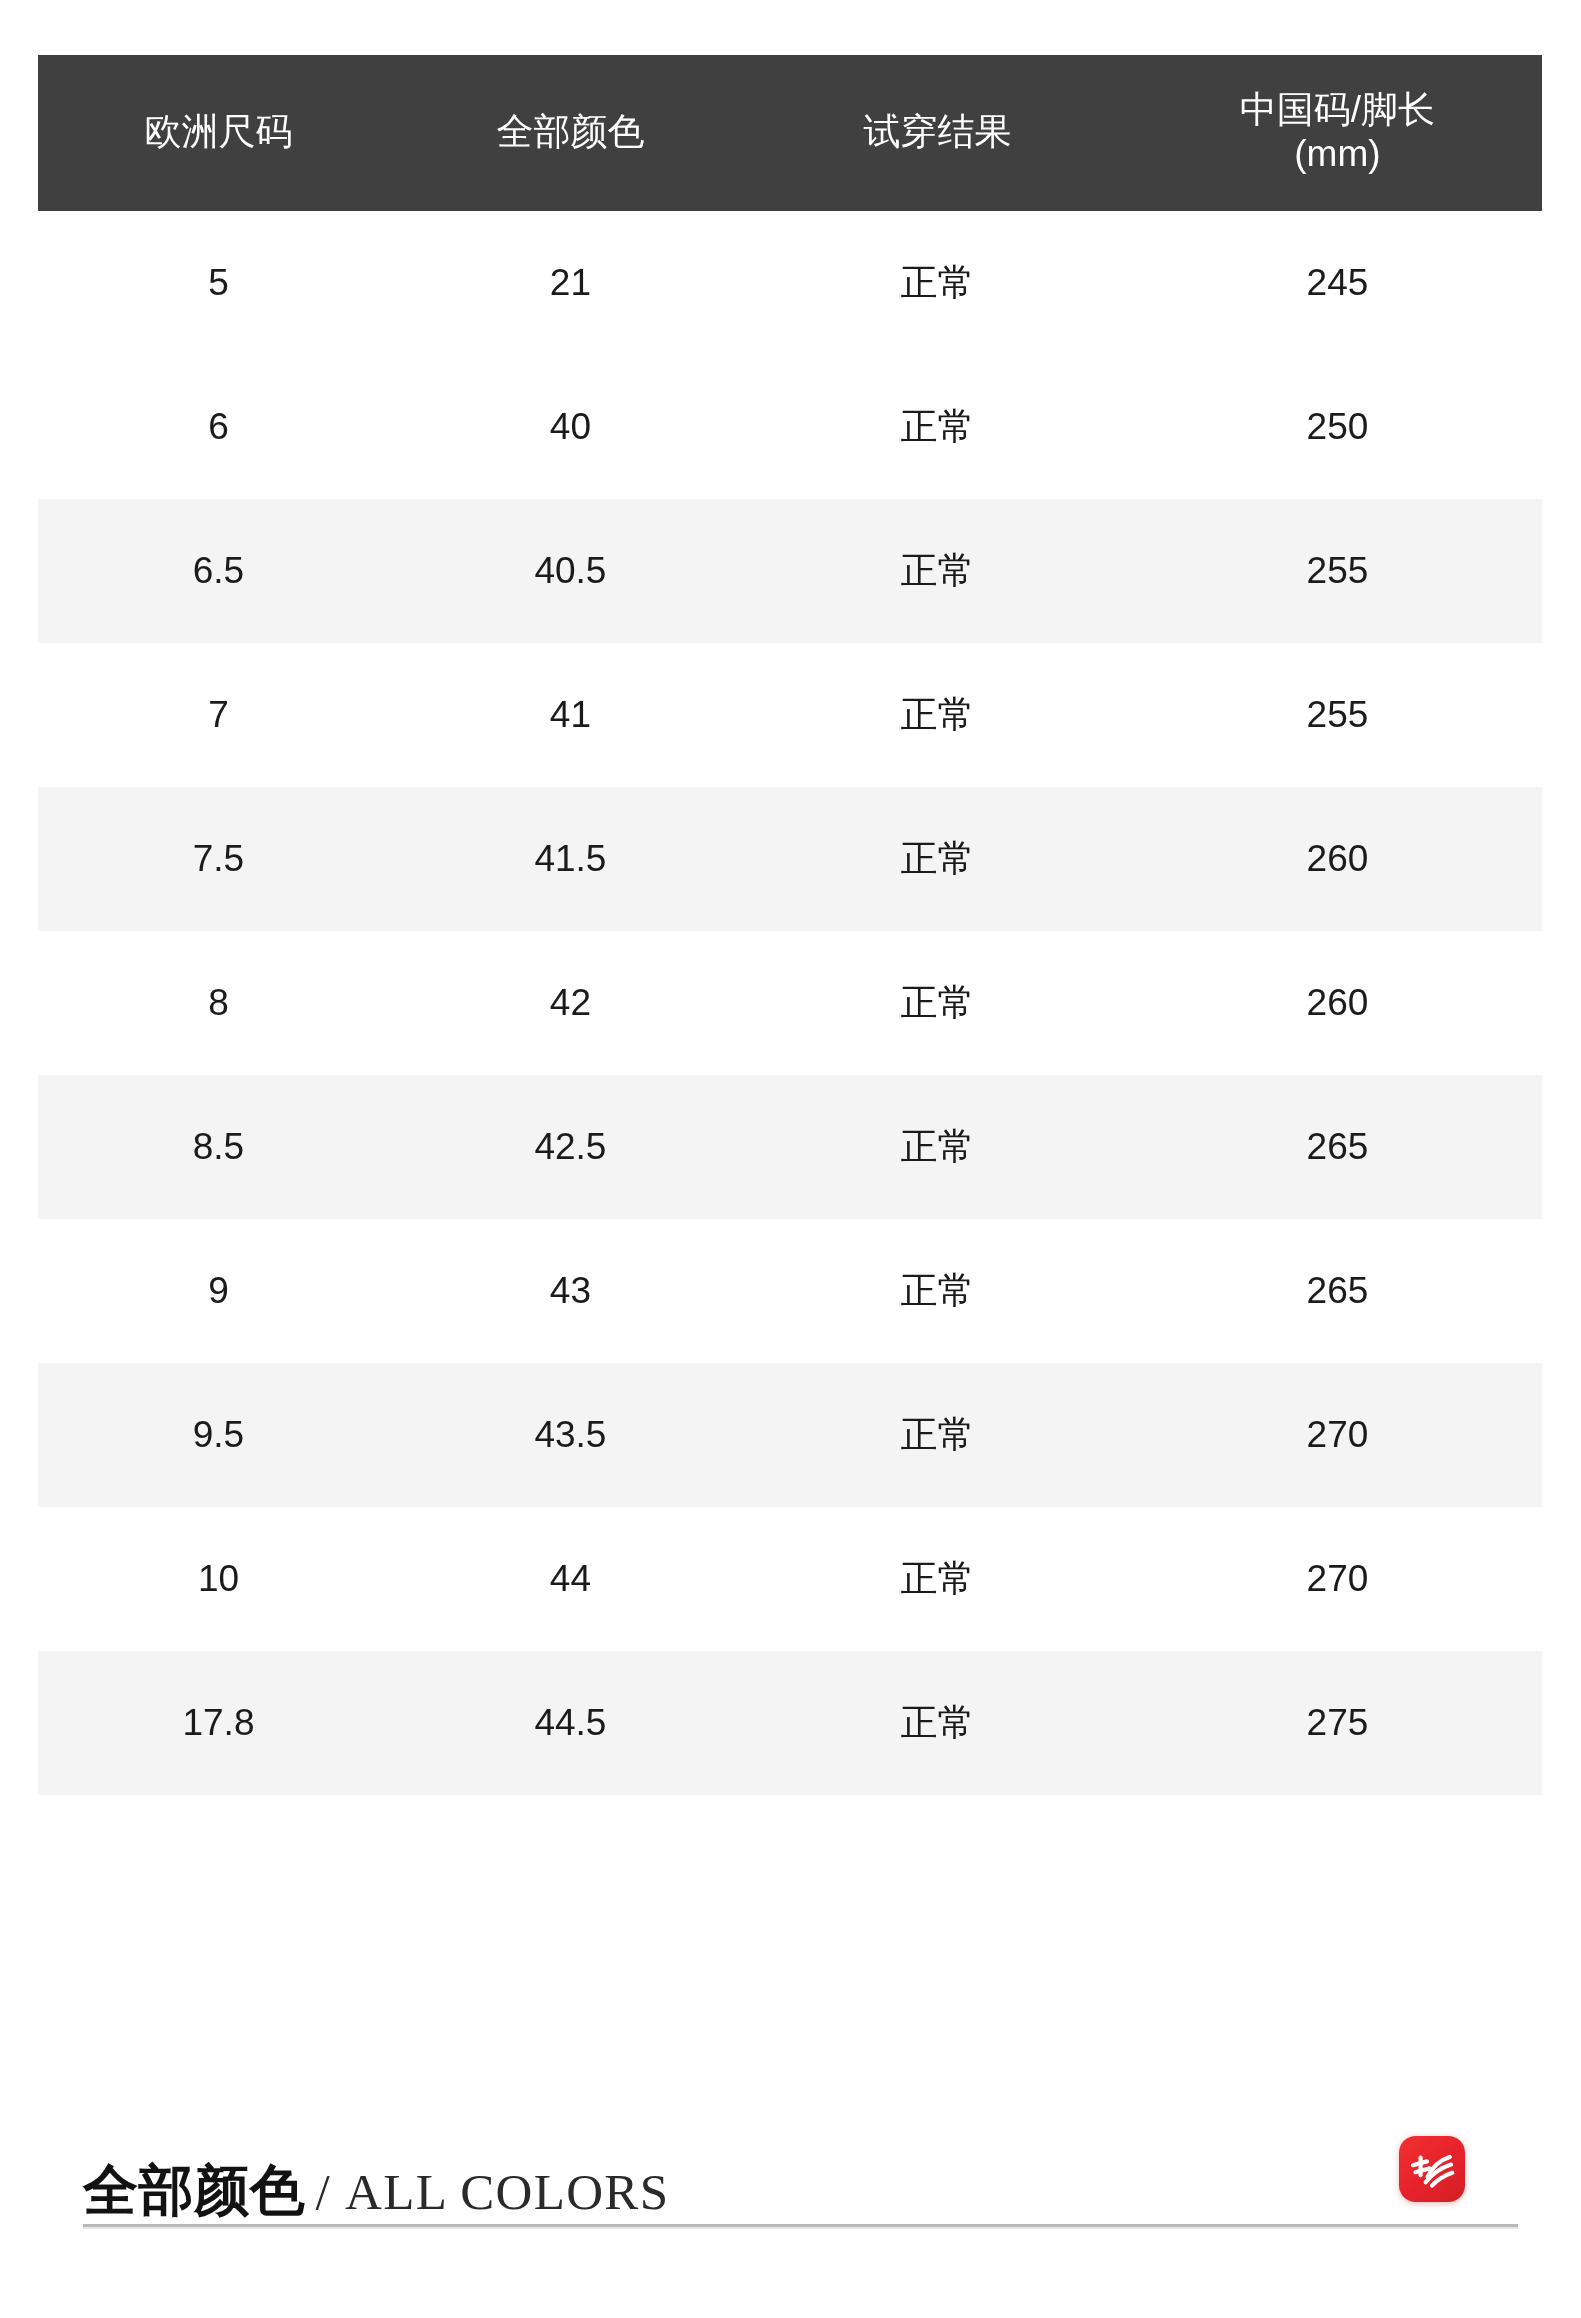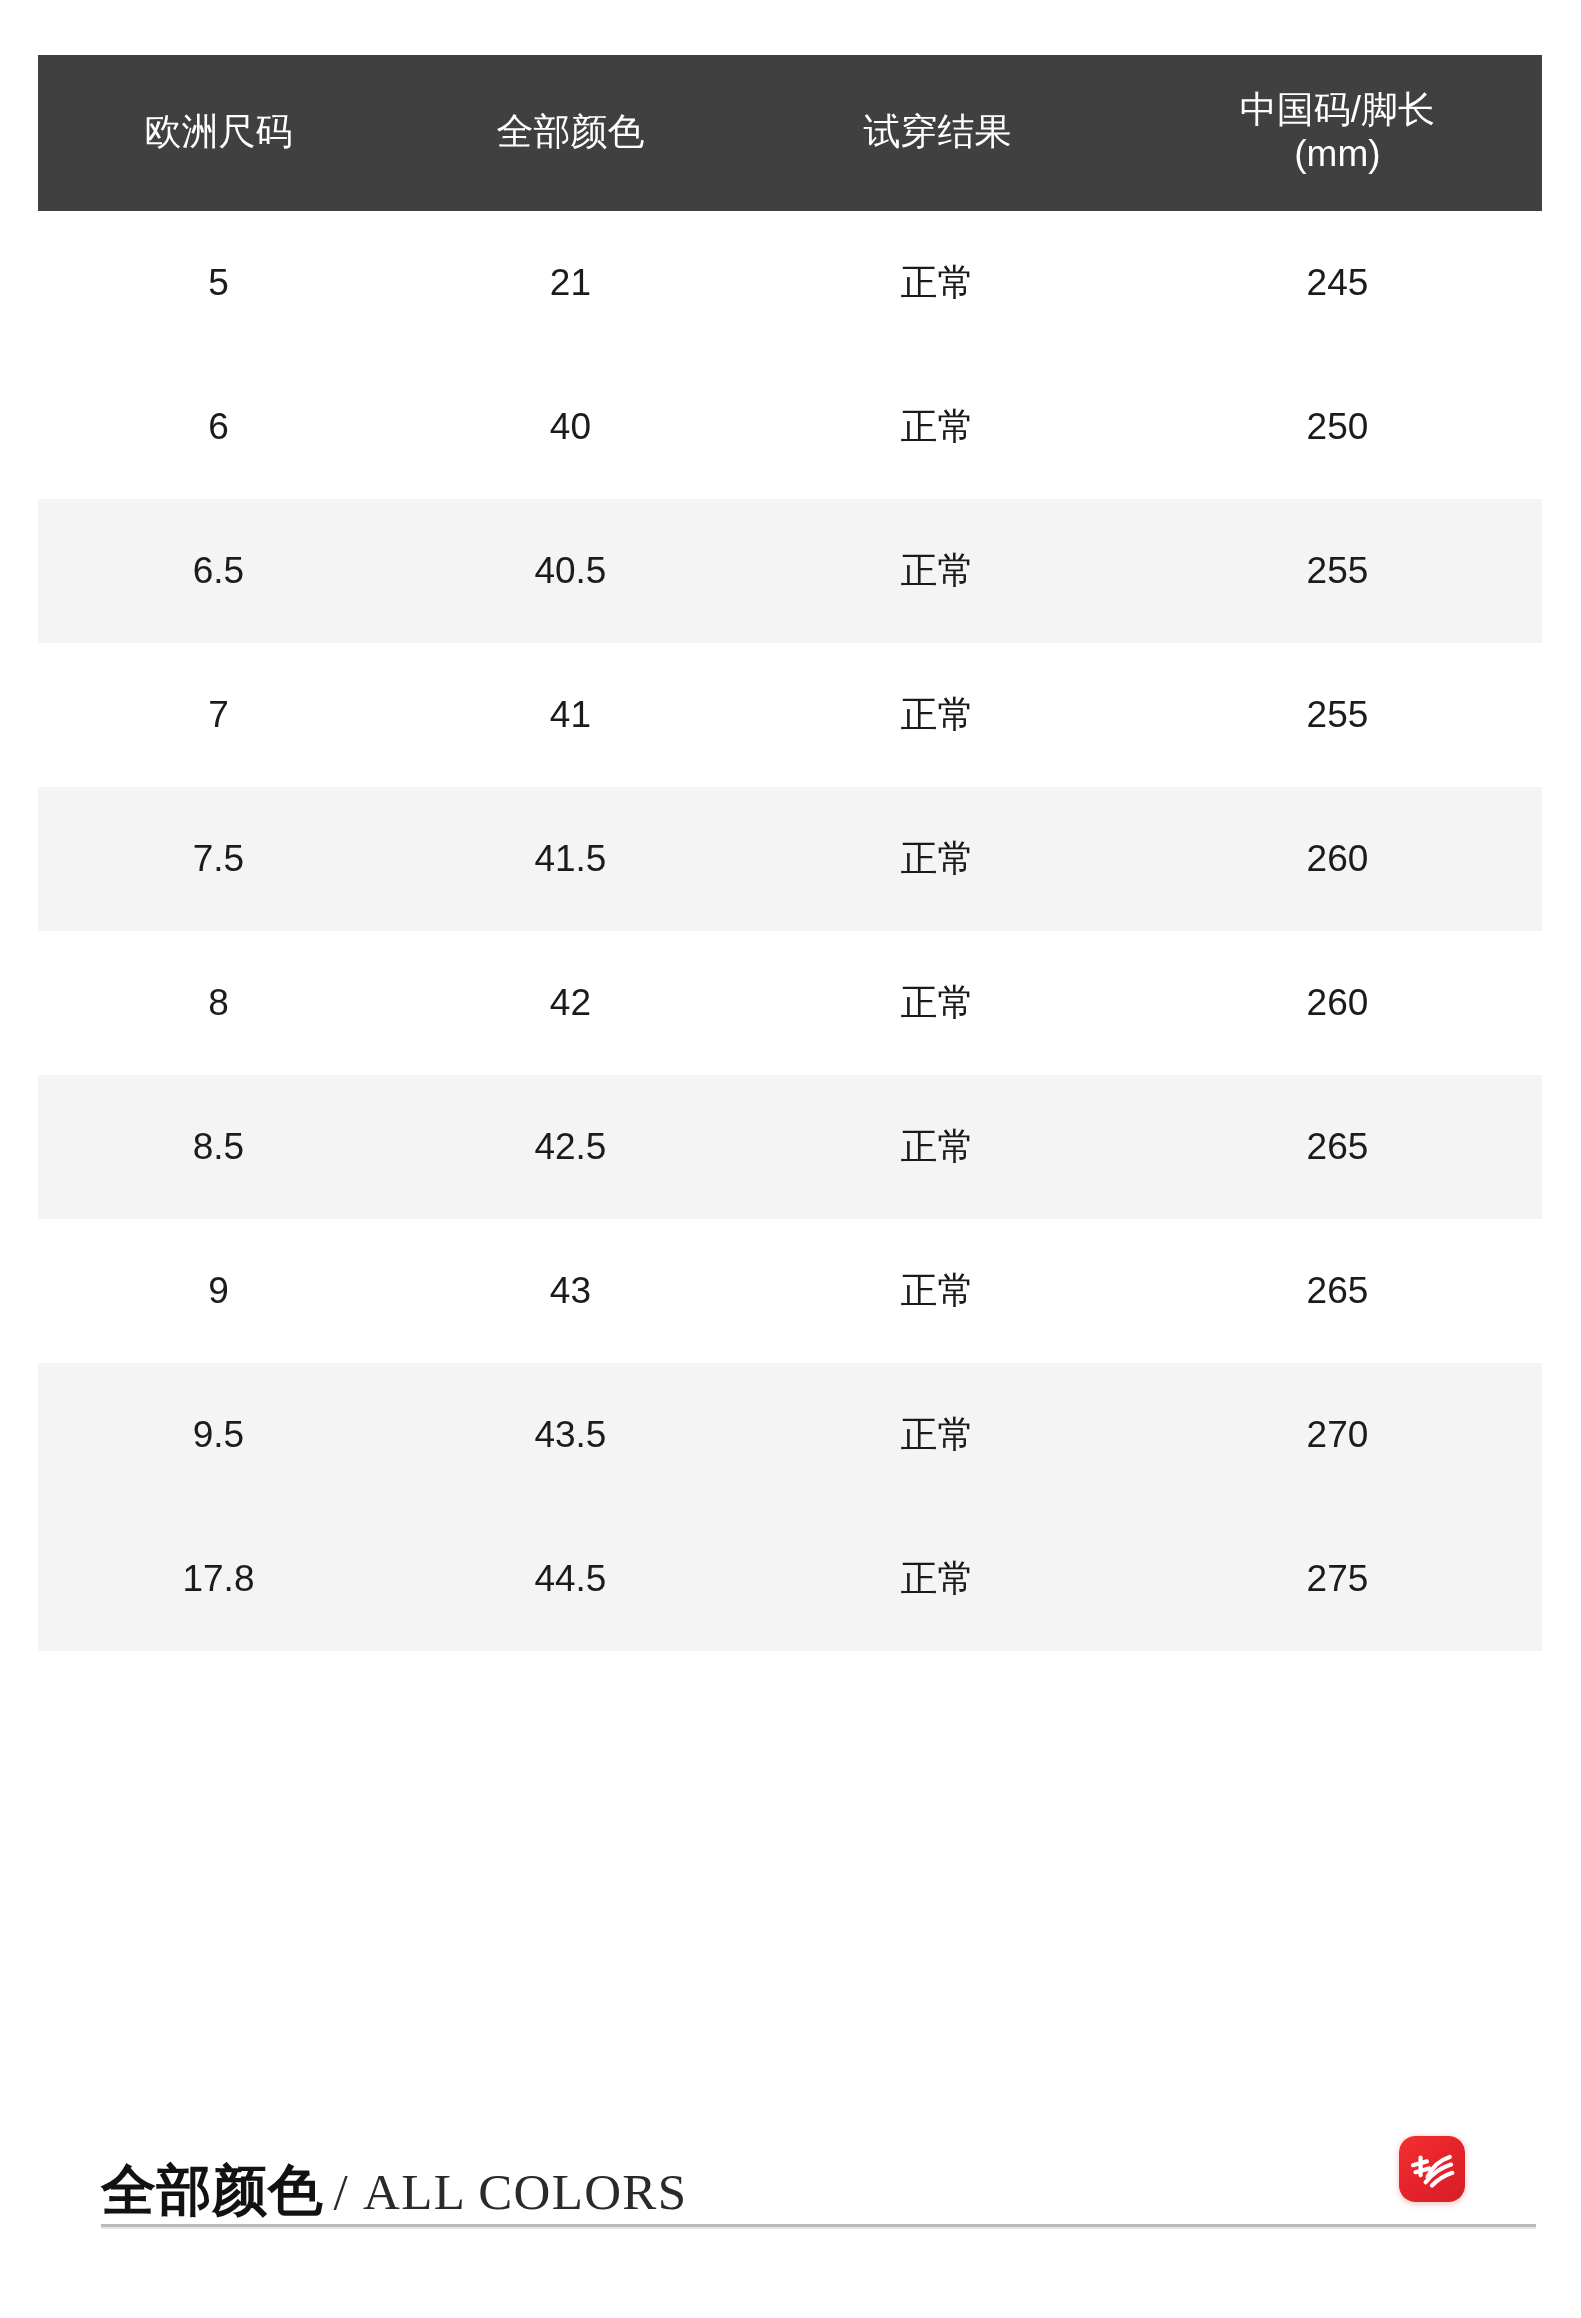--- a/index.html
+++ b/index.html
@@ -62,21 +62,21 @@
     vertical-align: middle;
   }
 
   tbody tr.alt {
     background: #f4f4f4;
   }
 
   
   .footer {
     position: absolute;
-    left: 18px;
+    left: 0;
     top: 2117px;
     width: 1290px;
     height: 147px;
   }
 
   .footer-inner {
     position: absolute;
     left: 83px;
     right: 64px;
     top: 0;
@@ -214,20 +214,26 @@
           <td>43</td>
           <td>正常</td>
           <td>265</td>
         </tr>
         <tr class="alt">
           <td>9.5</td>
           <td>43.5</td>
           <td>正常</td>
           <td>270</td>
         </tr>
+        <tr>
+          <td>10</td>
+          <td>44</td>
+          <td>正常</td>
+          <td>270</td>
+        </tr>
         <tr class="alt">
           <td>17.8</td>
           <td>44.5</td>
           <td>正常</td>
           <td>275</td>
         </tr>
       </tbody>
   </table>
 </div>
 

